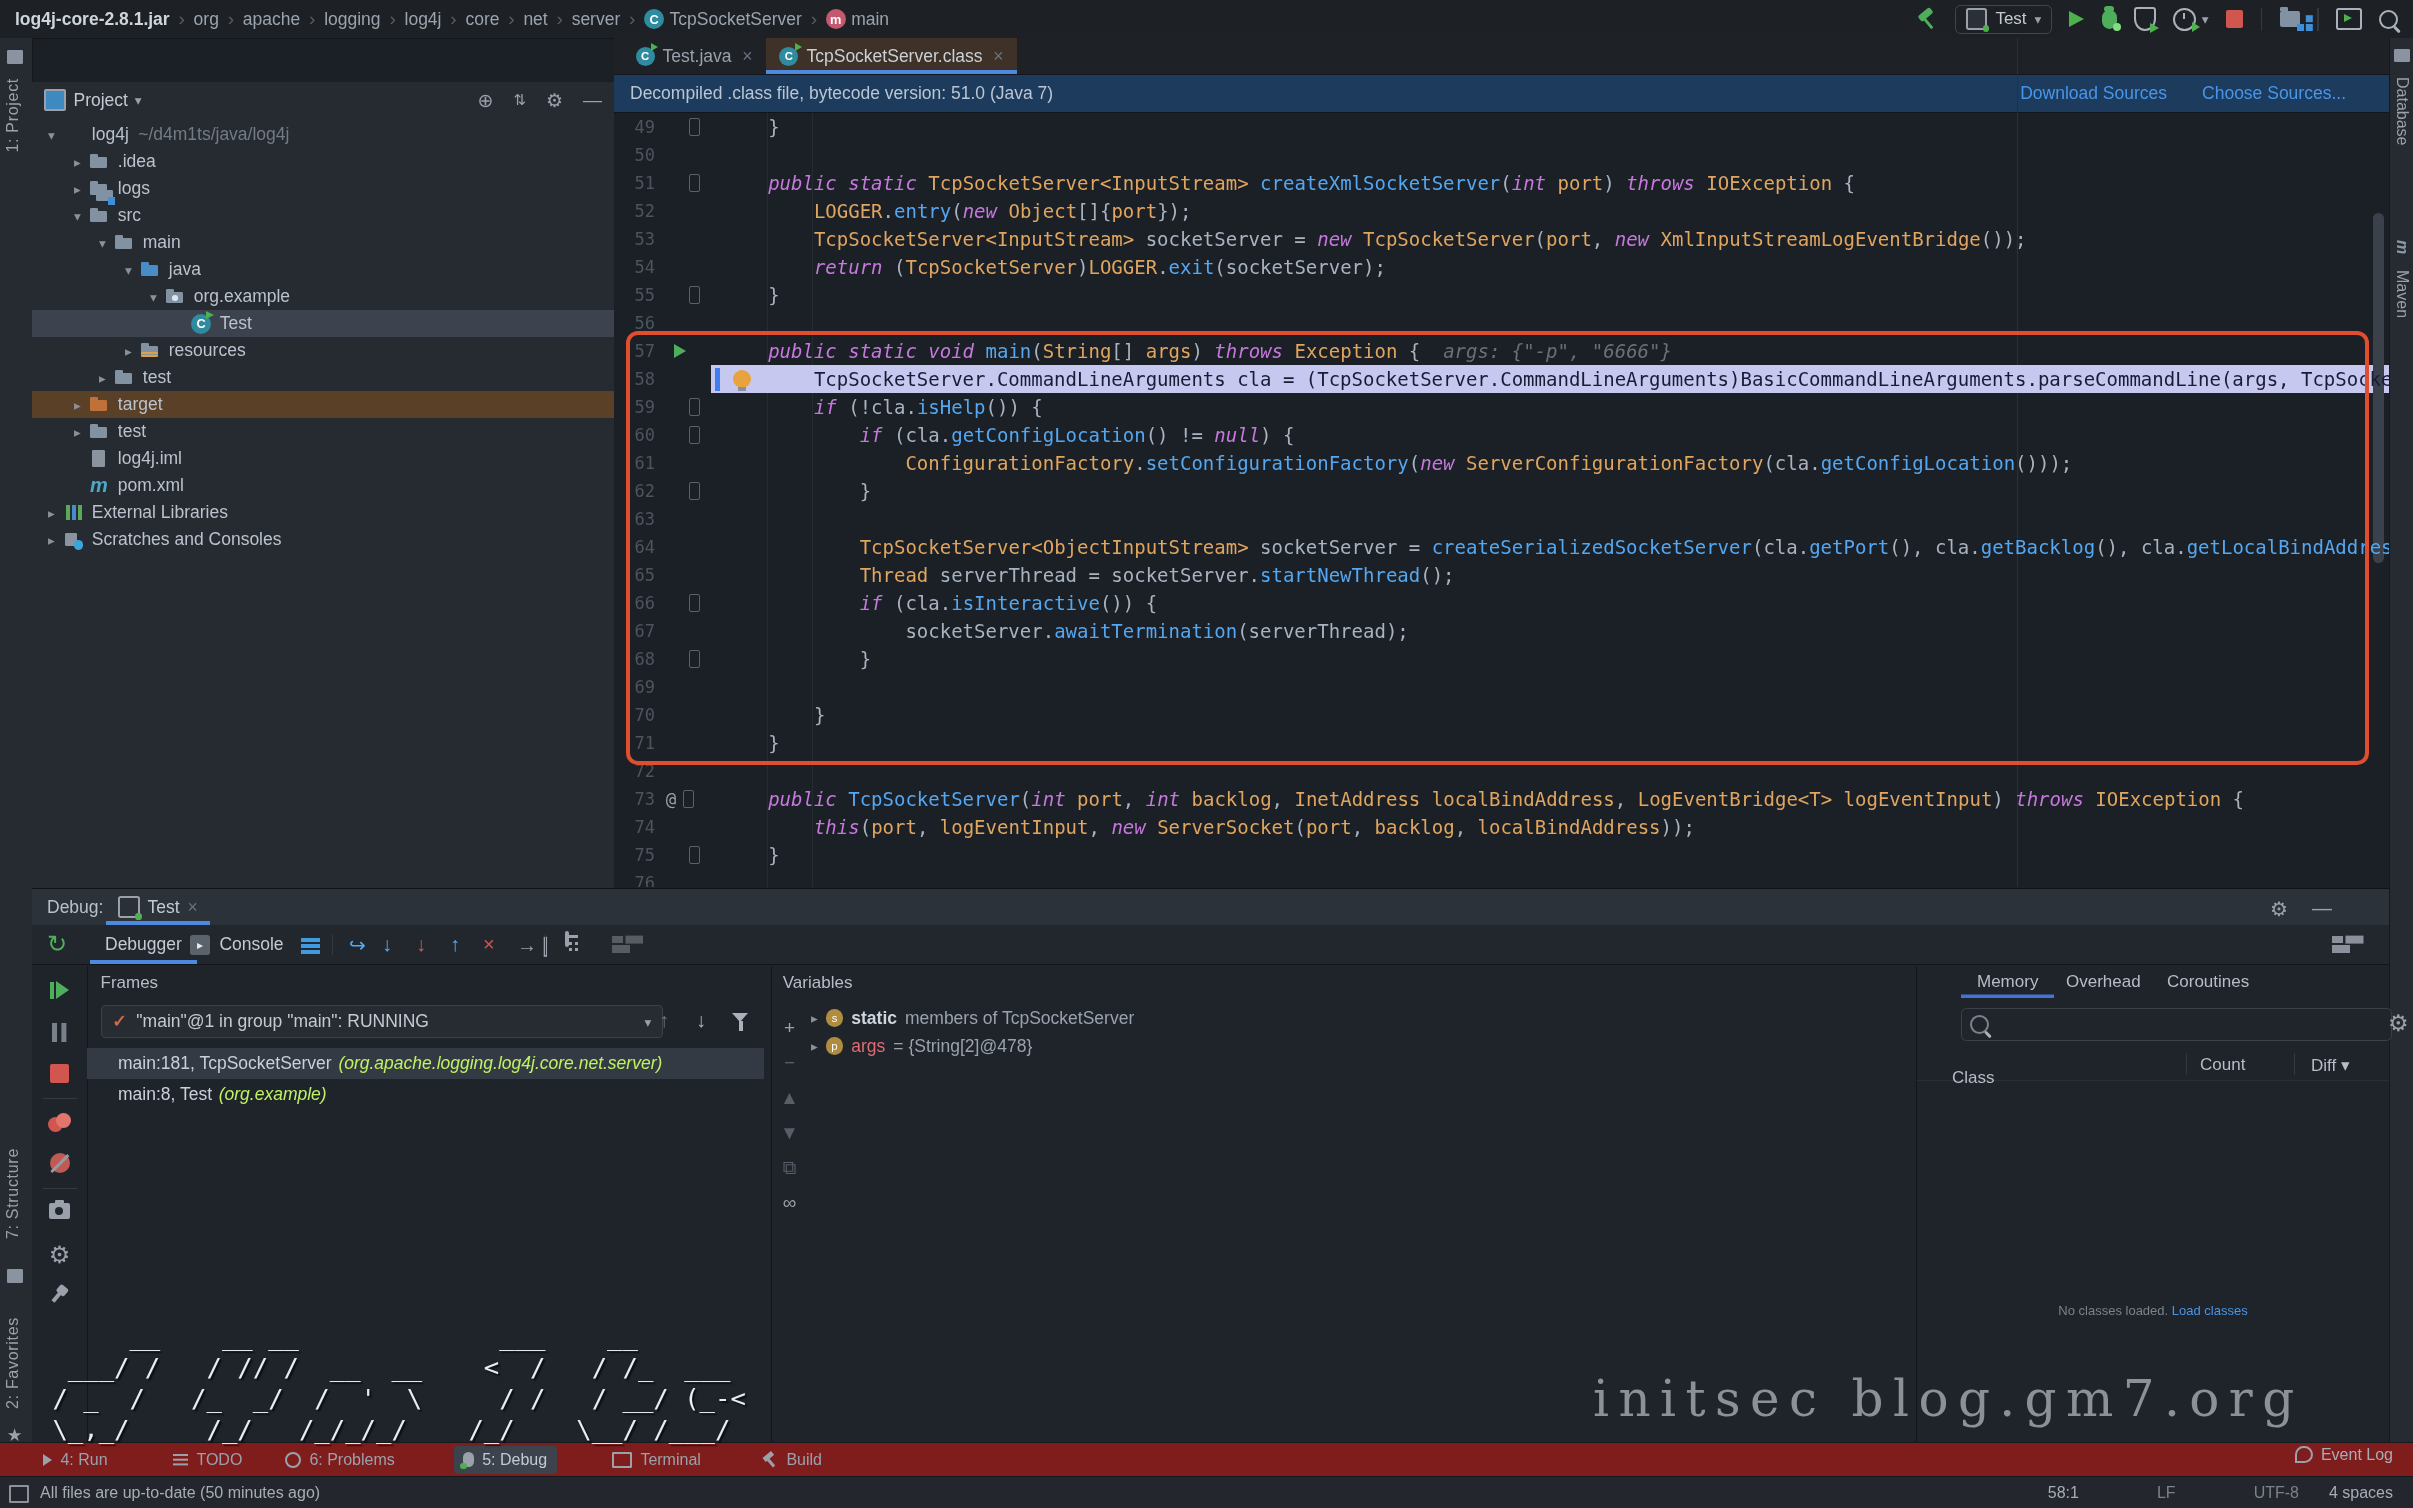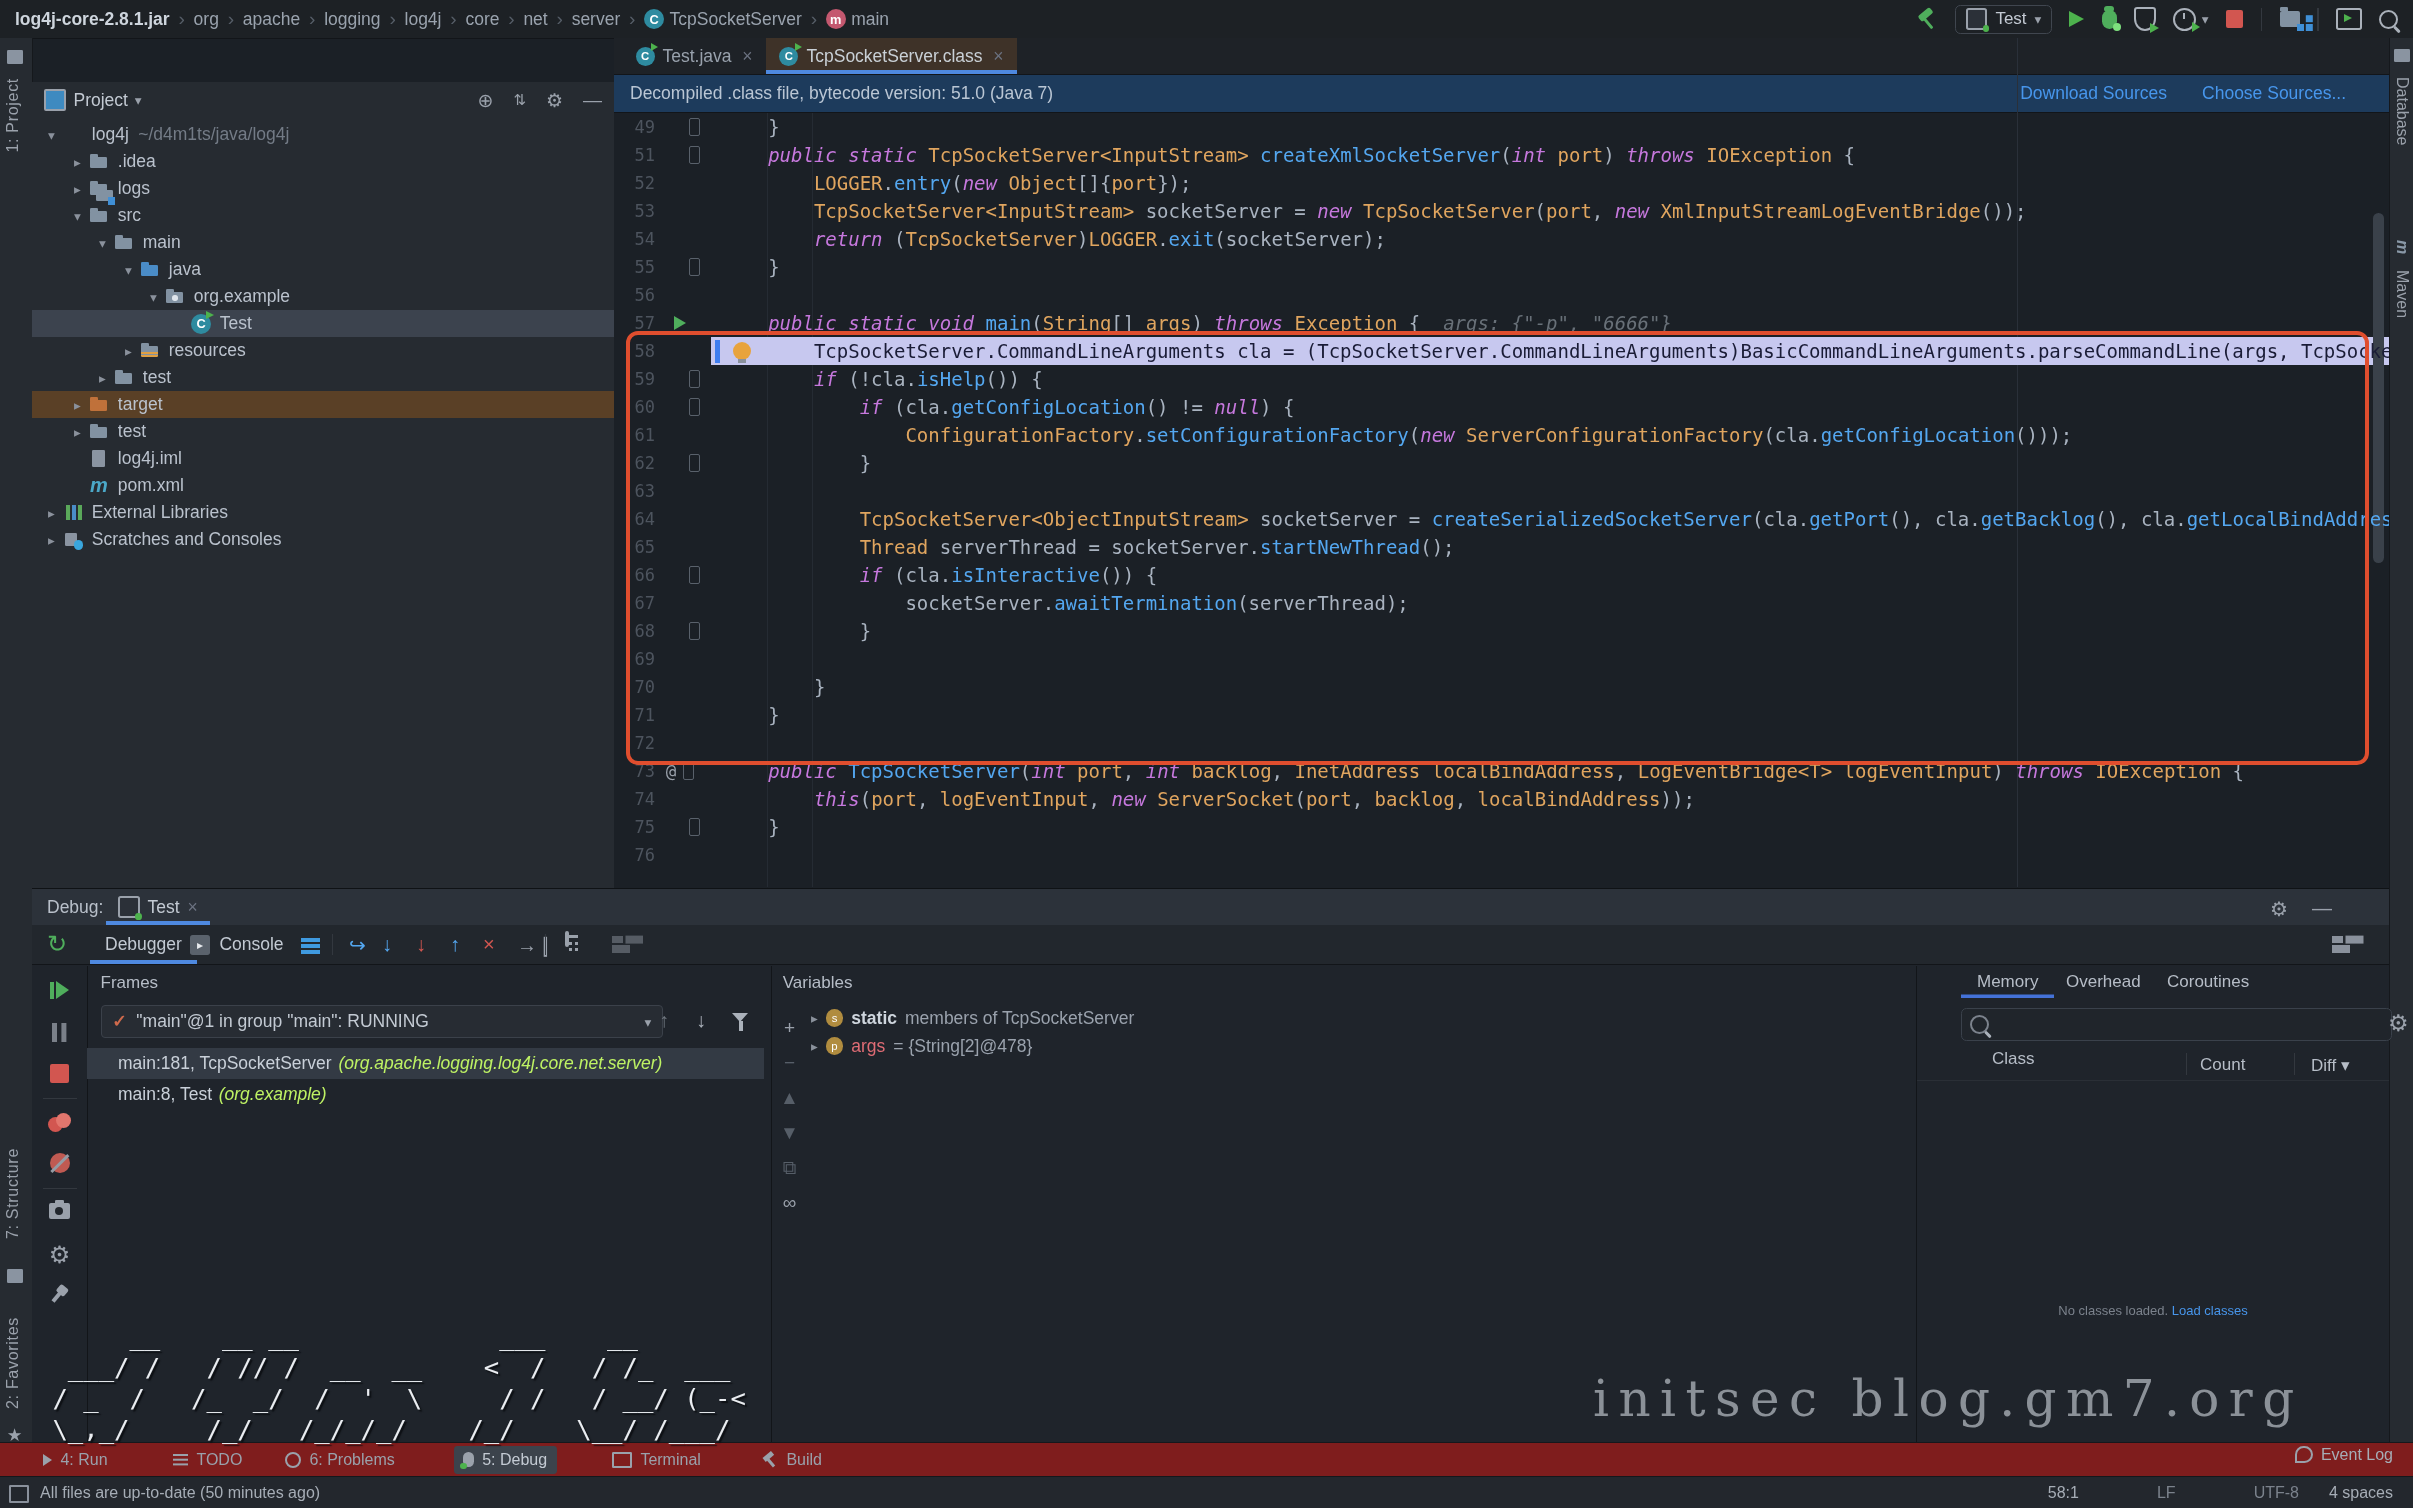--- a/index.html
+++ b/index.html
@@ -426,20 +426,21 @@
         <span class="blink">Download Sources</span>
         <span class="blink">Choose Sources...</span>
       </span>
     </div>
     <div class="codebox">
       <div class="guide" style="left:153px;"></div>
       <div class="guide" style="left:198px;"></div>
       <div class="guide" style="left:1403px;top:-75px;background:#2a3039;"></div>
       <div id="codelines">
           <div class="cl"><span class="num">49</span><span class="gut"><span class="g-fold"></span></span><span class="src"><span class="tk-p">    </span><span class="tk-p">}</span></span></div>
+          <div class="cl"><span class="num">50</span><span class="gut"></span><span class="src"></span></div>
           <div class="cl"><span class="num">51</span><span class="gut"><span class="g-fold"></span></span><span class="src"><span class="tk-p">    </span><span class="tk-k">public static </span><span class="tk-t">TcpSocketServer&lt;InputStream&gt;</span><span class="tk-p"> </span><span class="tk-f">createXmlSocketServer</span><span class="tk-p">(</span><span class="tk-k">int</span><span class="tk-p"> </span><span class="tk-t">port</span><span class="tk-p">) </span><span class="tk-k">throws</span><span class="tk-p"> </span><span class="tk-t">IOException</span><span class="tk-p"> {</span></span></div>
           <div class="cl"><span class="num">52</span><span class="gut"></span><span class="src"><span class="tk-p">        </span><span class="tk-t">LOGGER</span><span class="tk-p">.</span><span class="tk-f">entry</span><span class="tk-p">(</span><span class="tk-k">new</span><span class="tk-p"> </span><span class="tk-t">Object</span><span class="tk-p">[]{</span><span class="tk-t">port</span><span class="tk-p">});</span></span></div>
           <div class="cl"><span class="num">53</span><span class="gut"></span><span class="src"><span class="tk-p">        </span><span class="tk-t">TcpSocketServer&lt;InputStream&gt;</span><span class="tk-p"> socketServer = </span><span class="tk-k">new</span><span class="tk-p"> </span><span class="tk-t">TcpSocketServer</span><span class="tk-p">(</span><span class="tk-t">port</span><span class="tk-p">, </span><span class="tk-k">new</span><span class="tk-p"> </span><span class="tk-t">XmlInputStreamLogEventBridge</span><span class="tk-p">());</span></span></div>
           <div class="cl"><span class="num">54</span><span class="gut"></span><span class="src"><span class="tk-p">        </span><span class="tk-k">return</span><span class="tk-p"> (</span><span class="tk-t">TcpSocketServer</span><span class="tk-p">)</span><span class="tk-t">LOGGER</span><span class="tk-p">.</span><span class="tk-f">exit</span><span class="tk-p">(socketServer);</span></span></div>
           <div class="cl"><span class="num">55</span><span class="gut"><span class="g-fold"></span></span><span class="src"><span class="tk-p">    </span><span class="tk-p">}</span></span></div>
           <div class="cl"><span class="num">56</span><span class="gut"></span><span class="src"></span></div>
           <div class="cl"><span class="num">57</span><span class="gut"><span class="g-run"></span></span><span class="src"><span class="tk-p">    </span><span class="tk-k">public static void </span><span class="tk-f">main</span><span class="tk-p">(</span><span class="tk-t">String</span><span class="tk-p">[] </span><span class="tk-t">args</span><span class="tk-p">) </span><span class="tk-k">throws</span><span class="tk-p"> </span><span class="tk-t">Exception</span><span class="tk-p"> {</span><span class="tk-h">  args: {"-p", "6666"}</span></span></div>
           <div class="cl exec"><span class="num">58</span><span class="gut"></span><span class="src"><span class="tk-p">        </span><span class="tk-d">TcpSocketServer.CommandLineArguments cla = (TcpSocketServer.CommandLineArguments)BasicCommandLineArguments.parseCommandLine(args, TcpSocketServer.</span></span><span class="exec-caret"></span><span class="exec-bulb"></span></div>
           <div class="cl"><span class="num">59</span><span class="gut"><span class="g-fold"></span></span><span class="src"><span class="tk-p">        </span><span class="tk-k">if</span><span class="tk-p"> (!cla.</span><span class="tk-f">isHelp</span><span class="tk-p">()) {</span></span></div>
           <div class="cl"><span class="num">60</span><span class="gut"><span class="g-fold"></span></span><span class="src"><span class="tk-p">            </span><span class="tk-k">if</span><span class="tk-p"> (cla.</span><span class="tk-f">getConfigLocation</span><span class="tk-p">() != </span><span class="tk-k">null</span><span class="tk-p">) {</span></span></div>
@@ -583,21 +584,21 @@
             <div class="mtab act" style="left: 44px; padding: 0px 16px;">Memory</div>
             <div class="mtab" style="left: 133px; padding: 0px 16px;">Overhead</div>
             <div class="mtab" style="left: 234px; padding: 0px 16px;">Coroutines</div>
           </div>
         <div class="msearch">
           <span class="cssic-mag" style="border-color:#7b828c;"></span>
           <input value="" style="">
         </div>
         <span class="mgear">⚙</span>
         <div class="mcols" id="memcols">
-            <span style="position: absolute; left: 35px; top: 1px; margin-left: 40px;">Class</span>
+            <span style="position: absolute; left: 35px; top: 20px;">Class</span>
             <span style="position: absolute; left: 283px; top: 6.7px;">Count</span>
             <span style="position: absolute; left: 394px; top: 6.7px;">Diff ▾</span>
             <span class="mcol-div" style="left: 269px;"></span>
             <span class="mcol-div" style="left: 377px;"></span>
           </div>
         <div class="mempty">
           <span>No classes loaded. </span>
           <span class="lnk">Load classes</span>
         </div>
       </div>

